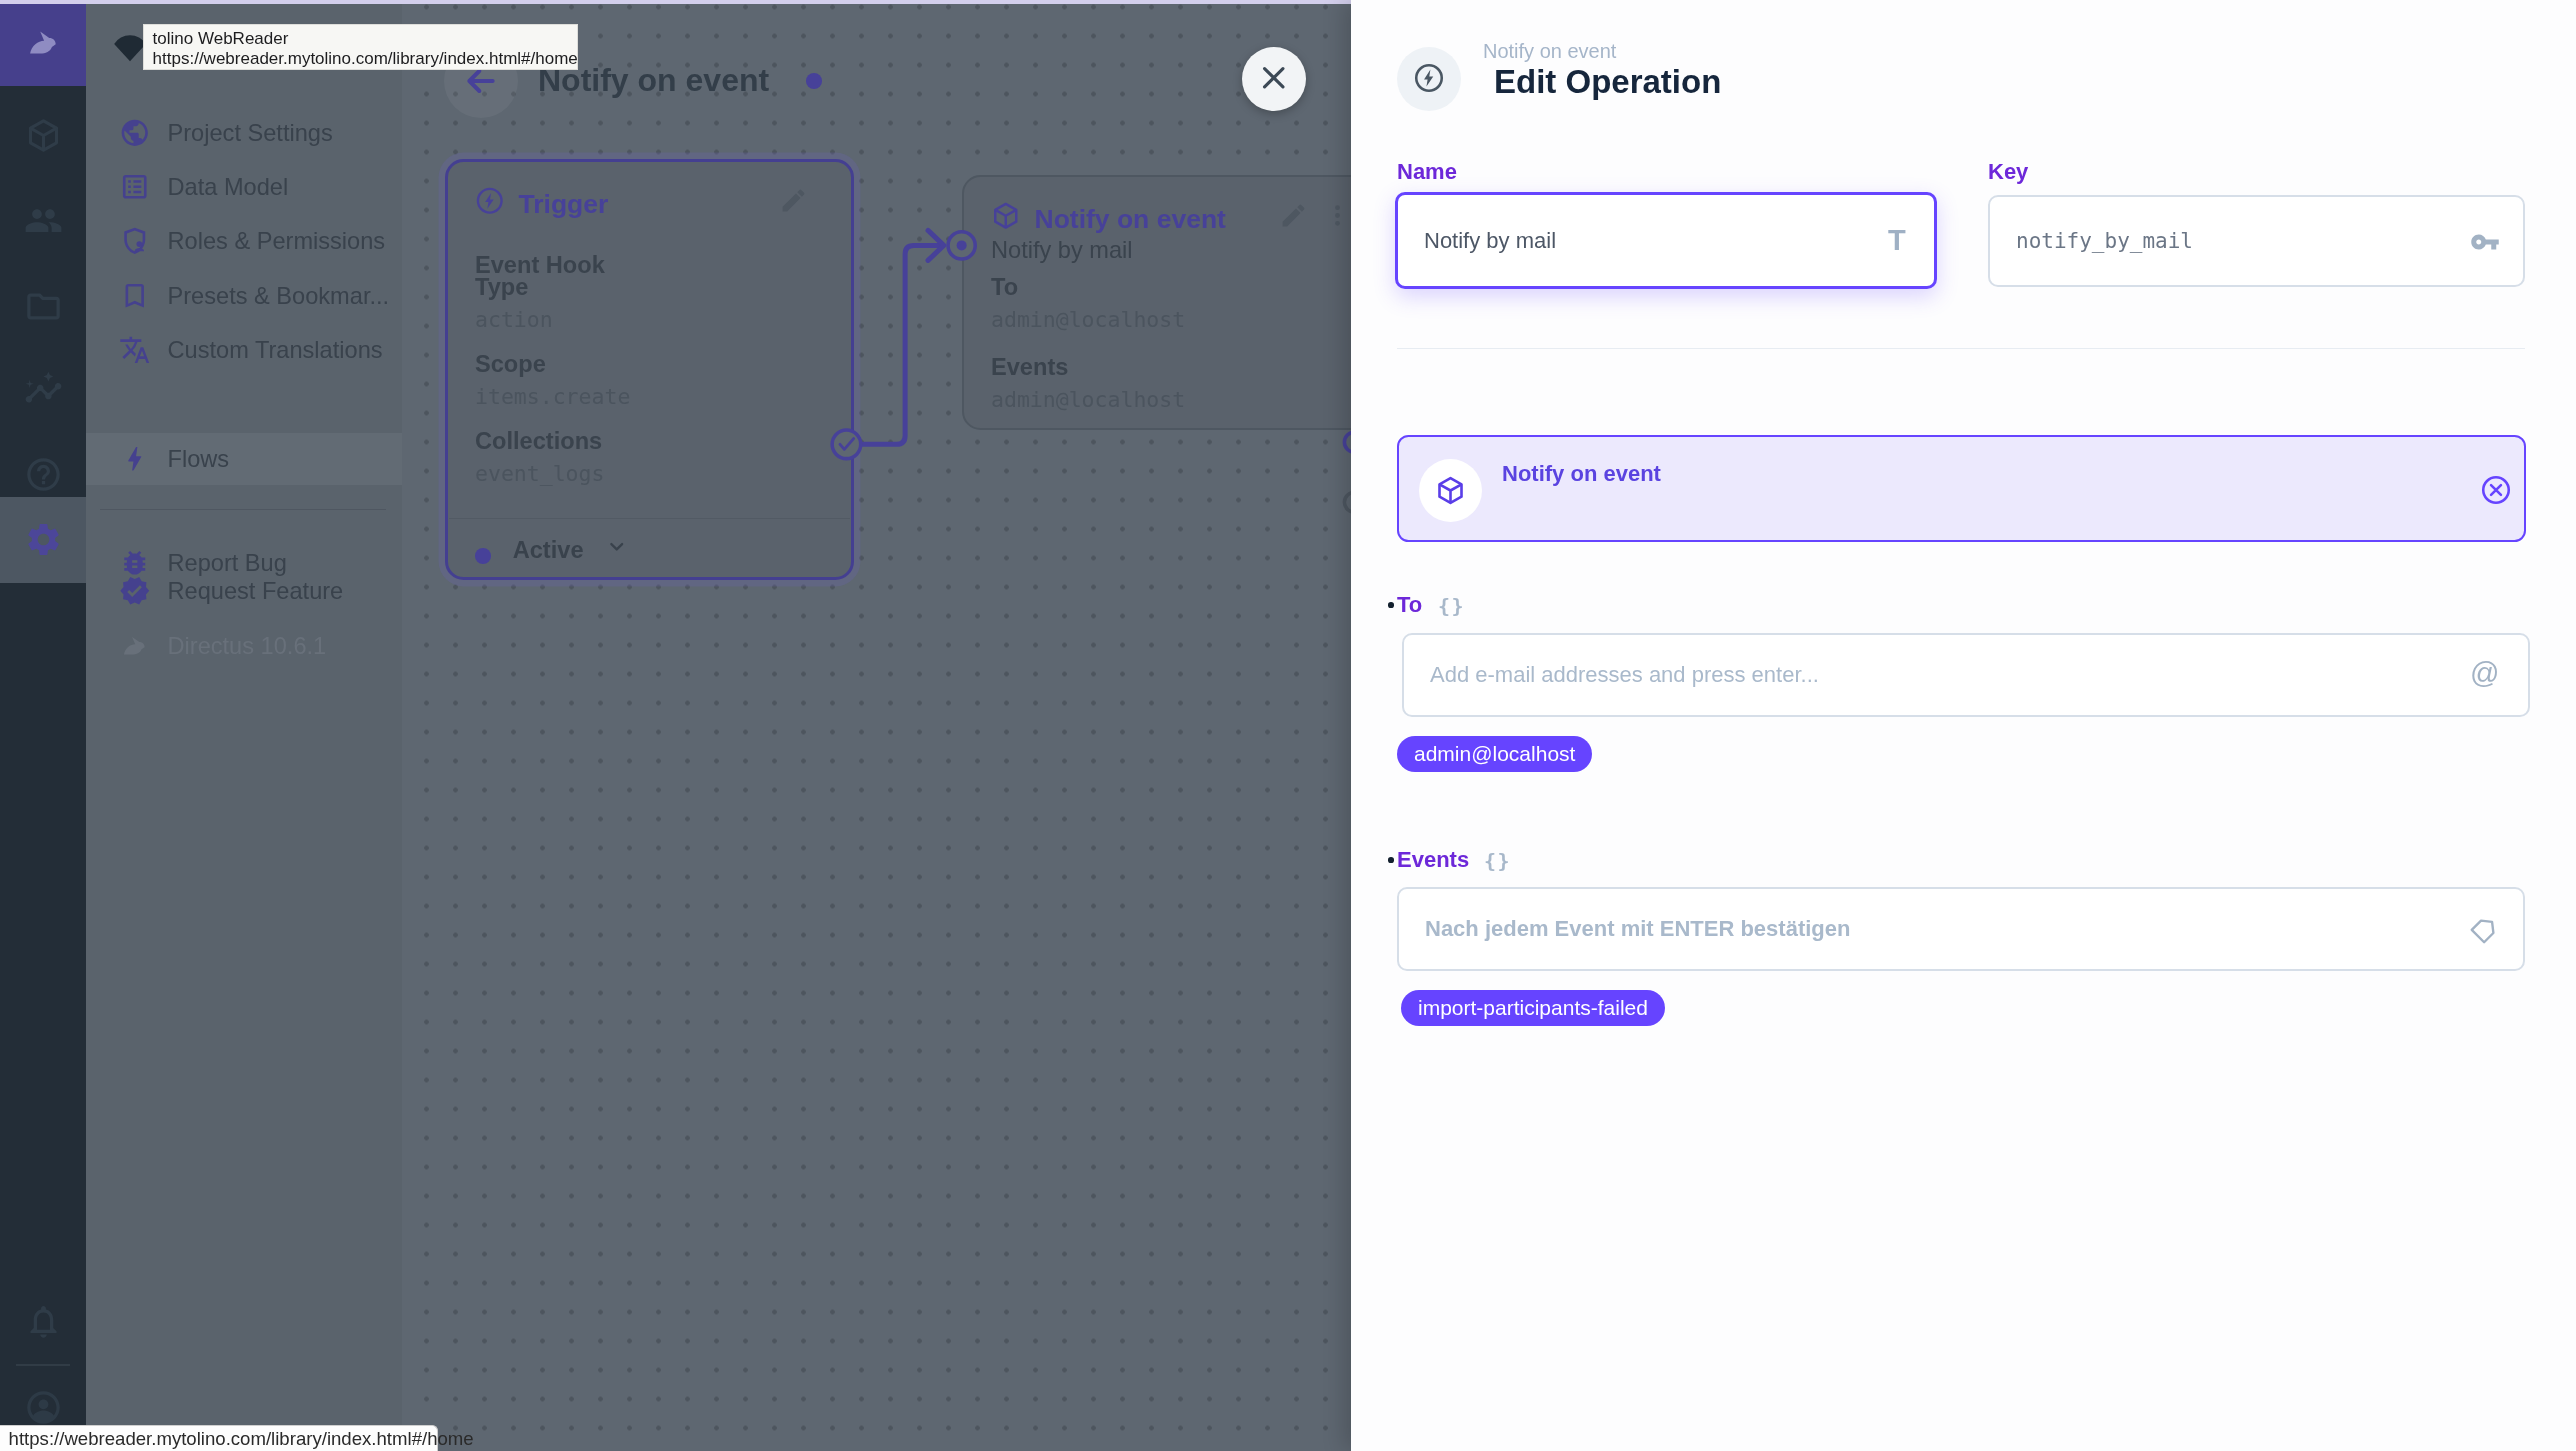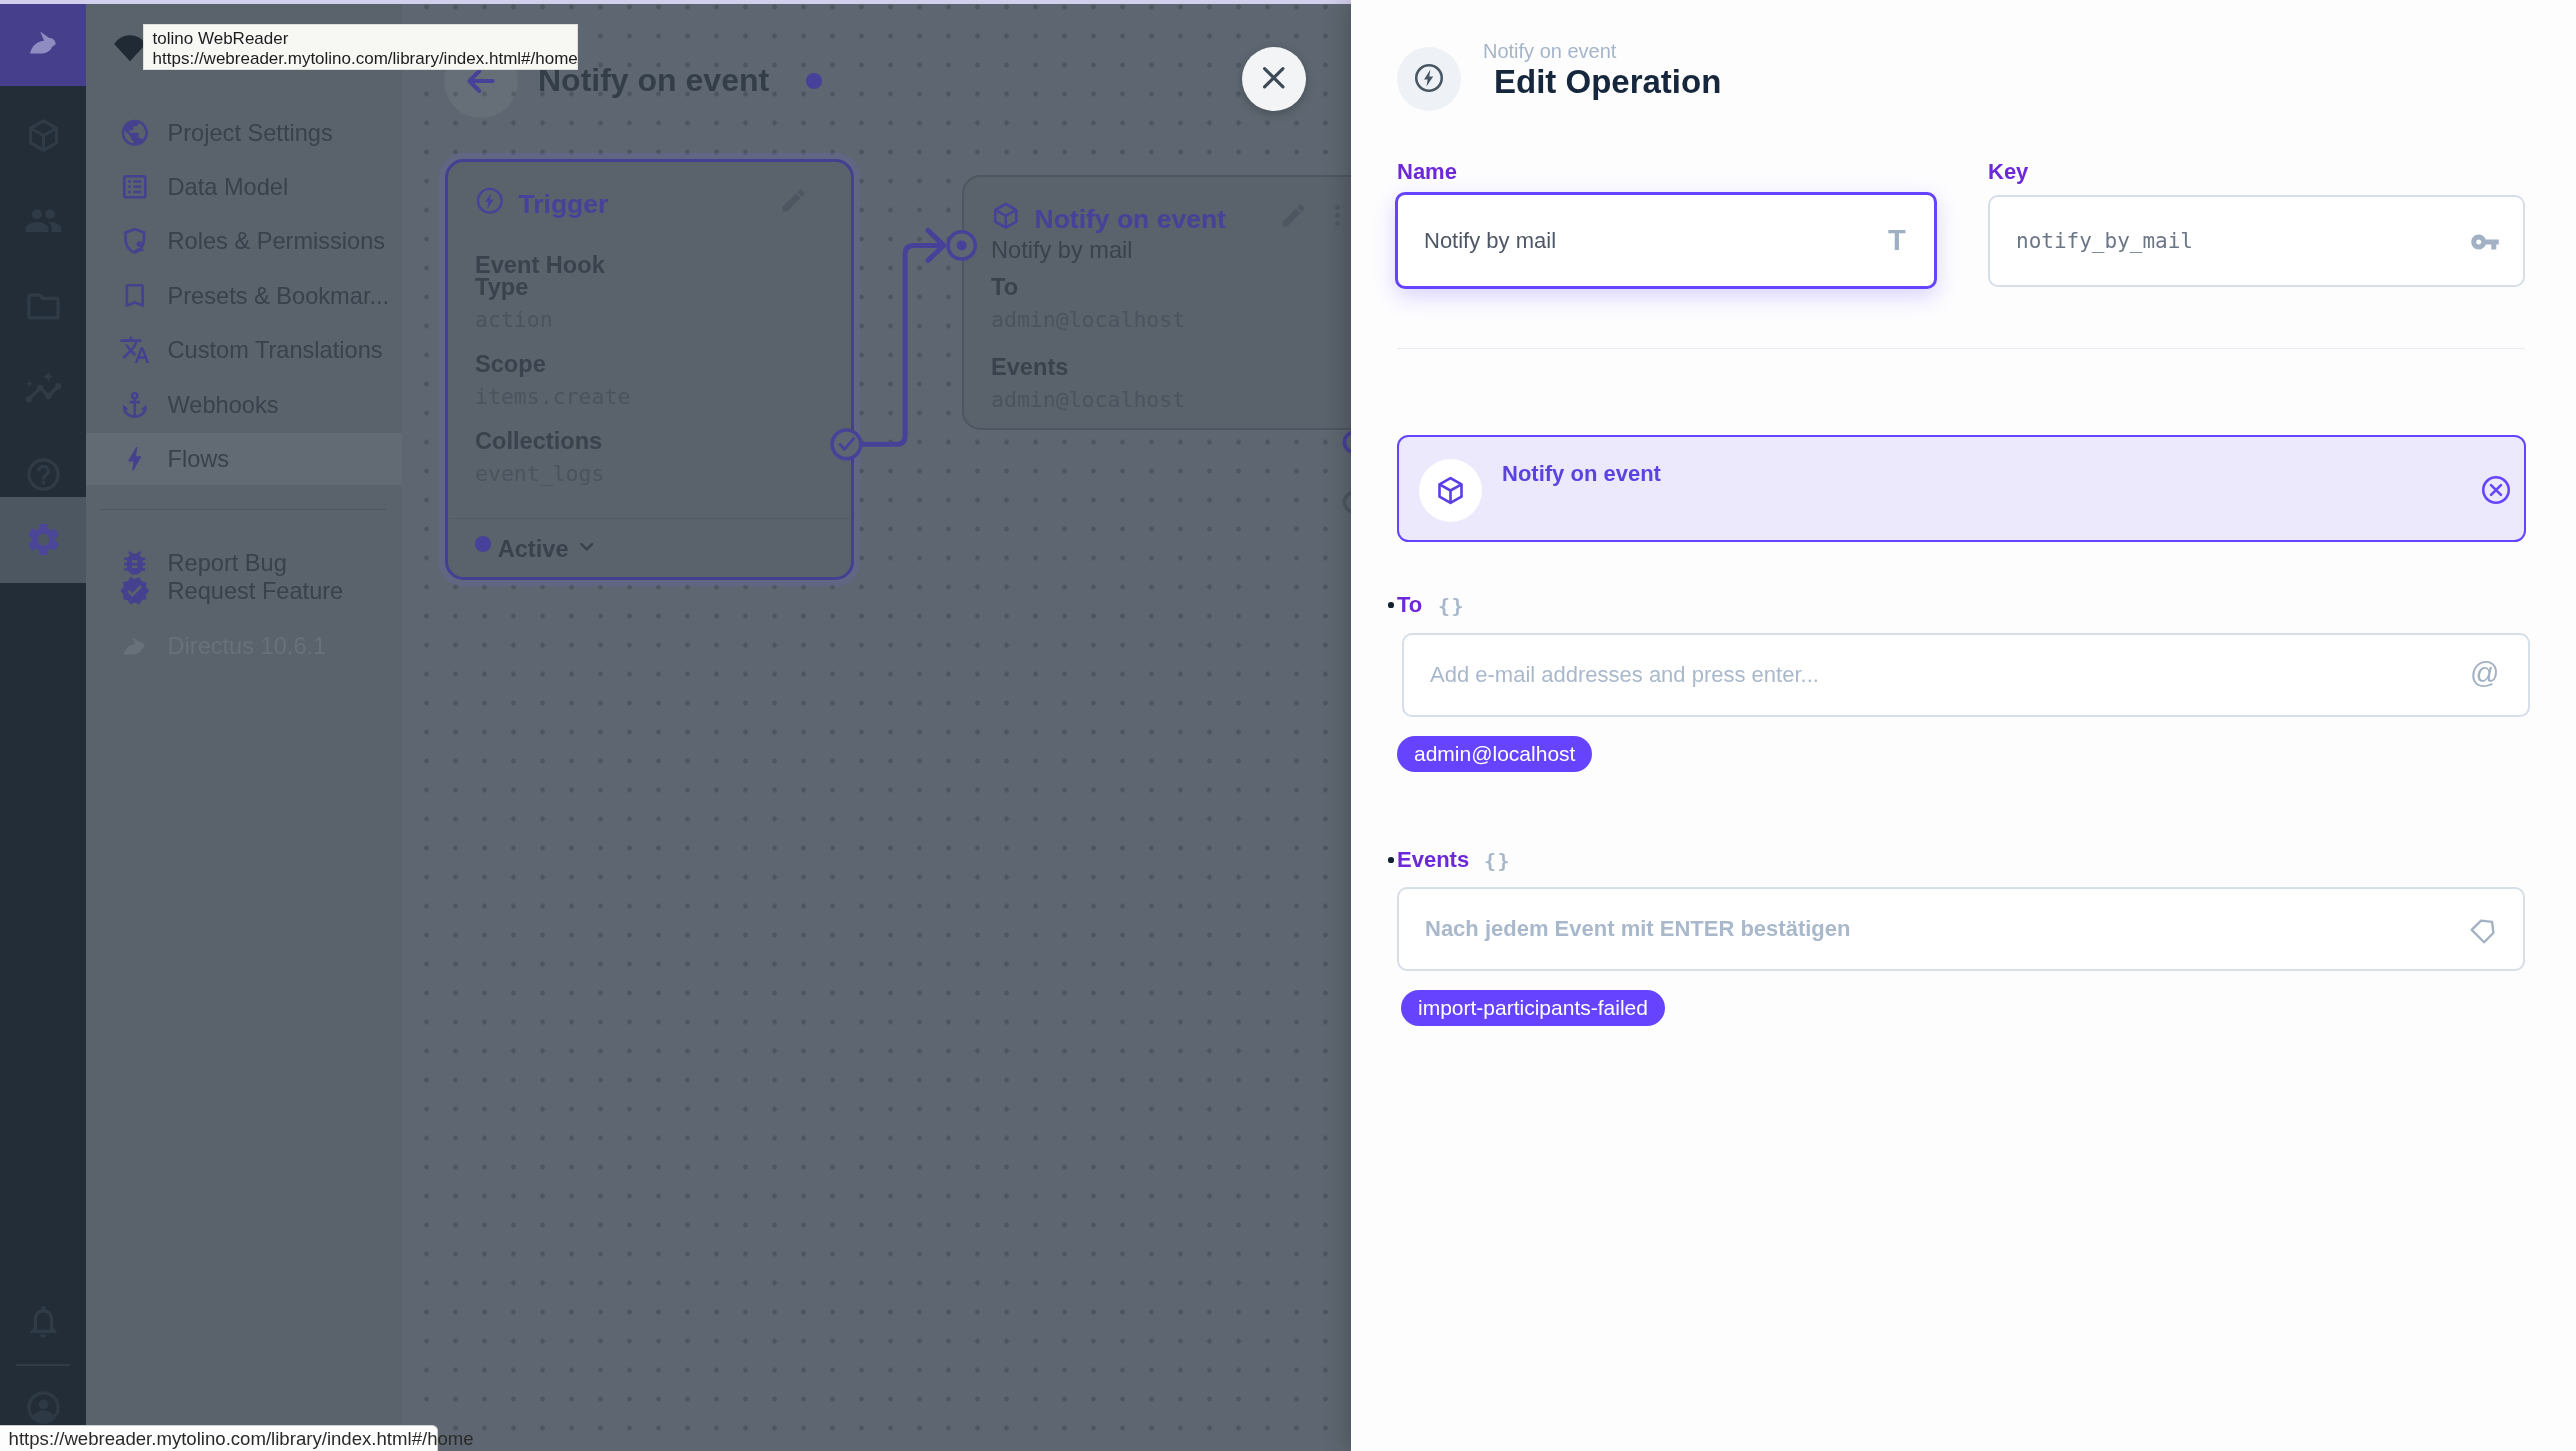--- a/index.html
+++ b/index.html
@@ -47,21 +47,21 @@
   .flow-panel.normal { border:2.9px solid #4e5761; }
   .fp-title { position:absolute; left:26px; top:23px; display:flex; align-items:center; gap:13px; font-size:26.5px; font-weight:700; color:#474199; }
   .fp-title svg { width:31.5px; height:31.5px; }
   .fp-edit { position:absolute; top:24px; width:29px; height:29px; color:#4e5761; }
   .fp-edit svg, .fp-kebab svg { width:29px; height:29px; }
   .fp-kebab { position:absolute; top:24px; width:29px; height:29px; color:#4e5761; }
   .fp-label { position:absolute; left:27px; font-size:23.6px; font-weight:600; color:#3a434d; }
   .fp-plain { position:absolute; left:27px; font-size:23.6px; font-weight:600; color:#3a434d; }
   .fp-value { position:absolute; left:27px; font-size:21.5px; color:#4b545e; }
   .fp-divider { position:absolute; left:1.4px; right:1.4px; height:1.4px; background:#525a64; }
-  .fp-status { position:absolute; left:27px; display:flex; align-items:flex-start; gap:7px; font-size:23.6px; font-weight:600; color:#39424c; }
+  .fp-status { position:absolute; left:27px; display:flex; align-items:flex-end; gap:22px; font-size:23.6px; font-weight:600; color:#39424c; }
   .status-dot { width:15.7px; height:15.7px; border-radius:50%; background:#474199; }
   .fp-status svg { width:21.5px; height:21.5px; color:#39424c; }
 
   .flow-links { position:absolute; left:0; top:0; z-index:5; pointer-events:none; }
 
   
   .close-btn { position:absolute; left:1242px; top:47px; width:64px; height:64px; border-radius:50%; background:#f2f4f6; display:flex; align-items:center; justify-content:center; color:#3c4956; z-index:7; box-shadow:0 2.9px 10px rgba(0,0,0,0.25); }
   .close-btn svg { width:31.5px; height:31.5px; }
 
   
@@ -196,28 +196,20 @@
         </span>
       <span>Presets &amp; Bookmar...</span>
     </div>
     <div class="nav-item" style="top:324px">
       <span class="nicon">
           <svg viewBox="0 0 24 24" fill="currentColor">
             <path d="M12.87 15.07l-2.54-2.51.03-.03A17.52 17.52 0 0 0 14.07 6H17V4h-7V2H8v2H1v2h11.17C11.5 7.92 10.44 9.75 9 11.35 8.07 10.32 7.3 9.19 6.69 8h-2c.73 1.63 1.73 3.17 2.98 4.56l-5.09 5.02L4 19l5-5 3.11 3.11.76-2.04zM18.5 10h-2L12 22h2l1.12-3h4.75L21 22h2l-4.5-12zm-2.62 7l1.62-4.33L19.12 17h-3.24z"></path>
           </svg>
         </span>
       <span>Custom Translations</span>
-    </div>
-    <div class="nav-item" style="top:379px">
-      <span class="nicon">
-          <svg viewBox="0 0 24 24" fill="currentColor">
-            <path d="M17 15l1.55 1.55c-.96 1.69-3.33 3.04-5.55 3.37V11h3V9h-3V7.82C14.16 7.4 15 6.3 15 5c0-1.65-1.35-3-3-3S9 3.35 9 5c0 1.3.84 2.4 2 2.82V9H8v2h3v8.92c-2.22-.33-4.59-1.68-5.55-3.37L7 15l-4-3v3c0 3.88 4.92 7 9 7s9-3.12 9-7v-3l-4 3zM12 4c.55 0 1 .45 1 1s-.45 1-1 1-1-.45-1-1 .45-1 1-1z"></path>
-          </svg>
-        </span>
-      <span>Webhooks</span>
     </div>
     <div class="nav-item active" style="top:433px">
       <span class="nicon">
           <svg viewBox="0 0 24 24" fill="currentColor">
             <path d="M11 21h-1l1-7H7.5c-.58 0-.57-.32-.38-.66l.07-.12C8.48 10.94 10.42 7.54 13 3h1l-1 7h3.5c.49 0 .56.33.47.51l-.07.15C12.96 17.55 11 21 11 21z"></path>
           </svg>
         </span>
       <span>Flows</span>
     </div>
     <div class="nav-divider" style="top:509px"></div>

